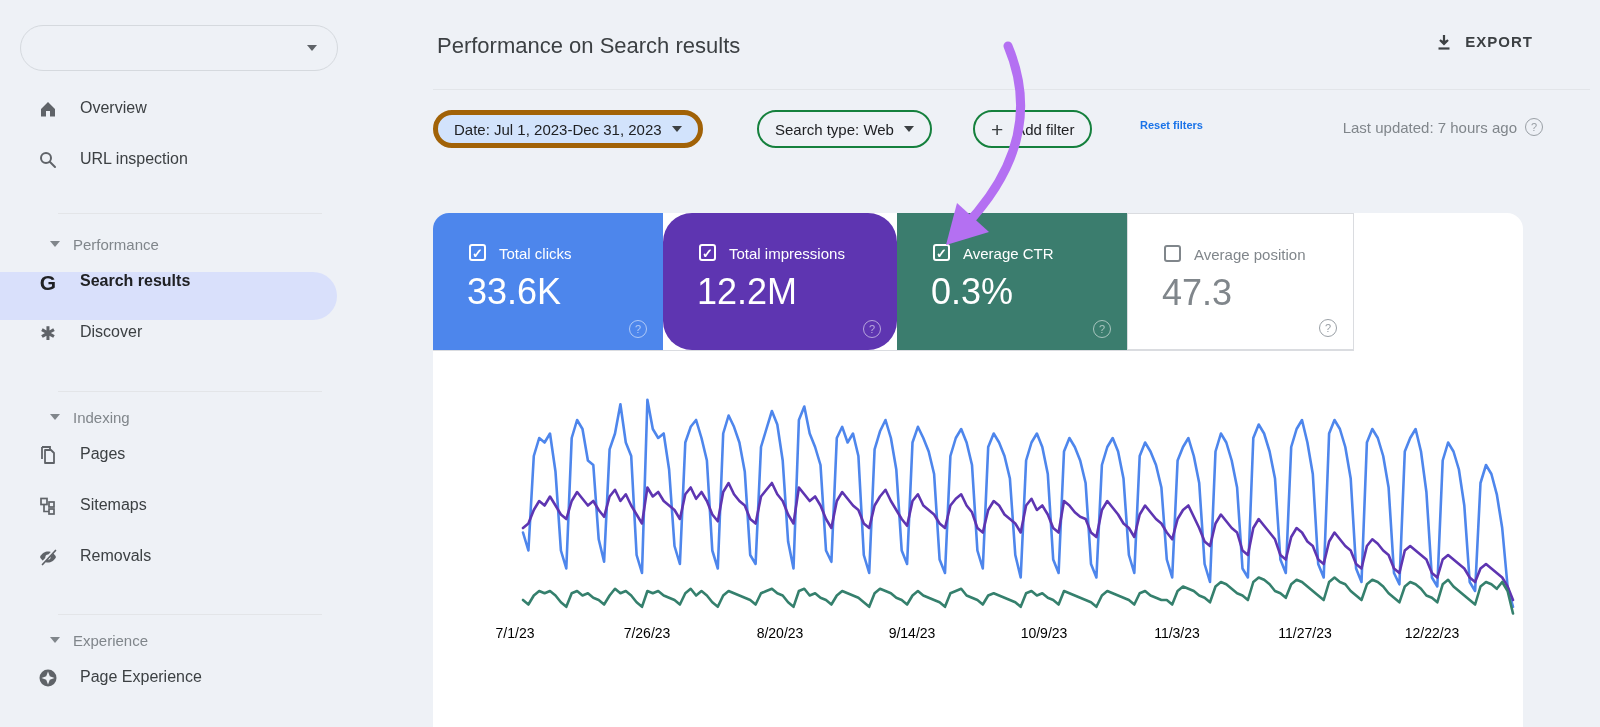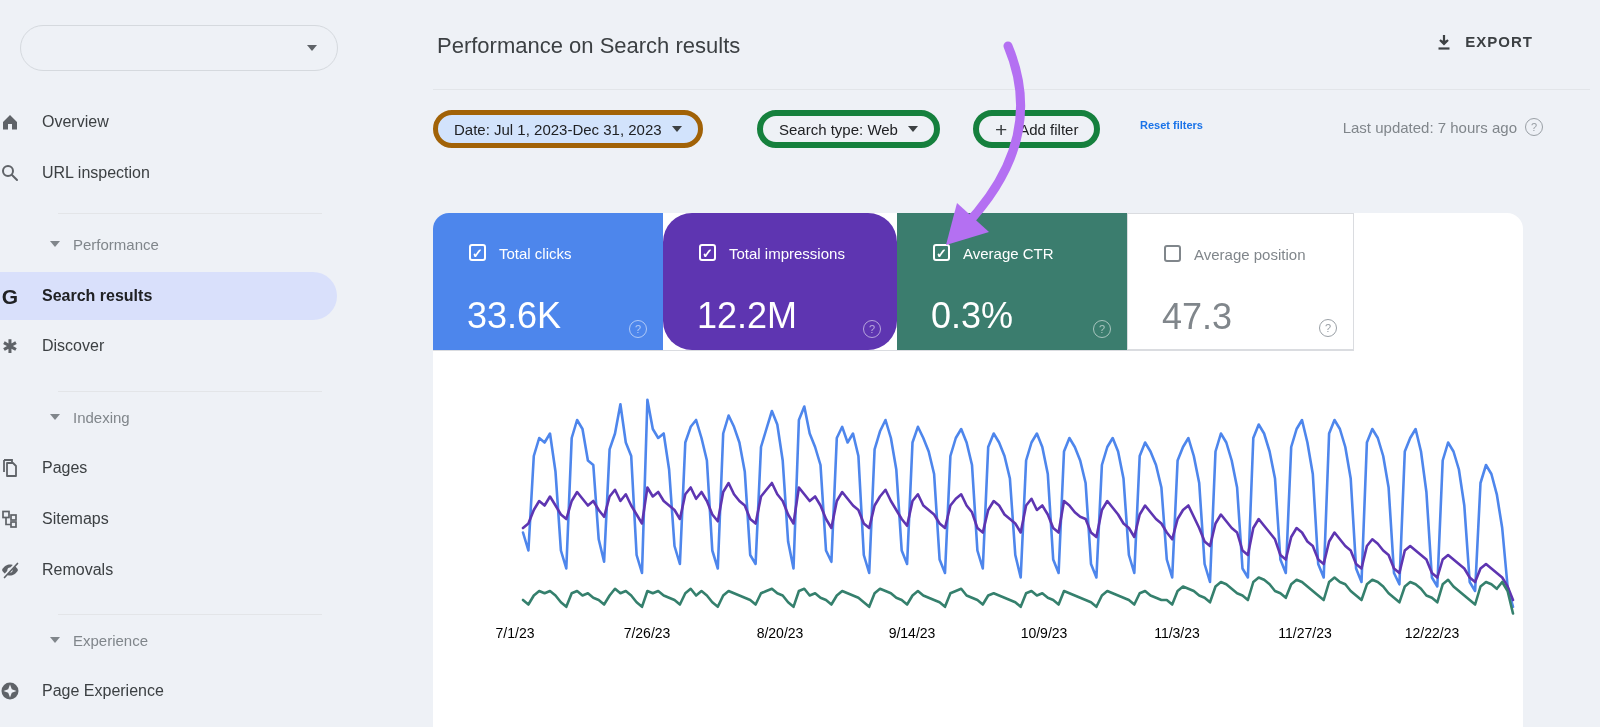--- a/index.html
+++ b/index.html
@@ -9,22 +9,22 @@
     background:#eef1f6; font-family:"Liberation Sans", sans-serif; color:#3c4043;
   }
   
   .prop-selector {
     position:absolute; left:20px; top:25px; width:318px; height:46px;
     border:1px solid #d5d9de; border-radius:26px; background:#eef1f6;
     display:flex; align-items:center; justify-content:flex-end; padding:0 20px; cursor:pointer;
   }
   .caret { width:0; height:0; border-left:5px solid transparent; border-right:5px solid transparent; border-top:6px solid #5f6368; }
   .sb-item {
-    position:absolute; left:0; width:340px; height:46px; display:flex; align-items:center;
-    cursor:pointer;
+    position:absolute; left:0; width:340px; height:46px; display:flex; align-items:flex-start;
+    padding-left:38px; cursor:pointer;
   }
   .sb-item .icon20 { width:20px; height:20px; margin-right:22px; display:flex; align-items:center; justify-content:center; color:#5f6368; }
   .sb-item .lbl { font-size:16px; color:#3c4043; }
   .sb-item.selected { background:#d9e0fb; border-radius:0 26px 26px 0; width:337px; height:48px; }
   .sb-item.selected .lbl { color:#202124; font-weight:bold; }
   .sb-section {
     position:absolute; left:0; width:340px; height:36px; display:flex; align-items:center;
     padding-left:30px; cursor:pointer;margin-left:20px;
   }
   .sb-section .tri { width:0; height:0; border-left:5px solid transparent; border-right:5px solid transparent; border-top:6px solid #80868b; margin-right:13px; }
@@ -34,35 +34,35 @@
   .asterisk { font-size:19px; color:#5f6368; line-height:1; }
   
   .page-title { position:absolute; left:437px; top:33px; font-size:22px; color:#3c4043; }
   .export-btn { position:absolute; right:67px; top:33px; display:flex; align-items:flex-start; gap:12px; cursor:pointer; }
   .export-btn .lbl { font-size:15px; font-weight:bold; letter-spacing:1px; color:#3c4043; }
   .main-div { position:absolute; left:433px; top:89px; width:1157px; height:0; border-top:1px solid #e2e5e9; }
   
   .chip { position:absolute; top:110px; height:38px; border-radius:19px; display:inline-flex; align-items:center; gap:10px; padding:0 16px; font-size:15px; color:#202124; cursor:pointer; white-space:nowrap; }
   .chip .caret { border-top-color:#3c4043; }
   .chip-date { left:433px; background:#d2e3fc; border:5px solid #a16207; }
-  .chip-plain { background:transparent; border:6px solid #15803d; }
+  .chip-plain { background:transparent; border:2px solid #15803d; }
   .chip-search { left:757px; }
   .chip-add { left:973px; }
   .plus { font-size:21px; color:#3c4043; font-weight:400; margin-right:2px; line-height:1; }
   .reset-link { position:absolute; left:1140px; top:119px; font-size:11px; font-weight:bold; color:#1a73e8; cursor:pointer; }
   .last-updated { position:absolute; right:57px; top:118px; display:flex; align-items:center; gap:8px; font-size:15px; color:#80868b; }
   .help-circ { width:18px; height:18px; border-radius:50%; border:1.5px solid #9aa0a6; color:#9aa0a6; font-size:11px; display:flex; align-items:center; justify-content:center; }
   
   .panel { position:absolute; left:433px; top:213px; width:1090px; height:530px; background:#fff; border-radius:16px; }
   .cards-row { position:absolute; left:0; top:0; width:921px; height:138px; display:flex; border-bottom:1px solid #dadce0; border-radius:16px 0 0 0; overflow:hidden; }
   .metric-card { width:230px; height:137px; position:relative; cursor:pointer; }
   .metric-card .cb { position:absolute; left:36px; top:31px; width:17px; height:17px; border:2px solid #fff; border-radius:3px; font-size:13px; line-height:15px; text-align:center; color:#fff; font-weight:bold; }
   .metric-card .cb.checked::after { content:"\2713"; }
   .metric-card .mlabel { position:absolute; left:66px; top:32px; font-size:15px; color:#fff; }
-  .metric-card .mvalue { position:absolute; left:34px; top:58px; font-size:36px; color:#fff;margin-top:24px; }
+  .metric-card .mvalue { position:absolute; left:34px; top:58px; font-size:36px; color:#fff; }
   .metric-card .mhelp { position:absolute; right:16px; bottom:12px; border-color:rgba(255,255,255,0.55); color:rgba(255,255,255,0.55); }
   .metric-card.light { background:#fff; border:1px solid #dadce0; }
   .metric-card.light .cb { border-color:#80868b; }
   .metric-card.light .mlabel { color:#80868b; }
   .metric-card.light .mvalue { color:#80868b; }
   .metric-card.light .mhelp { border-color:#9aa0a6; color:#9aa0a6; }
   
   #chart-svg { position:absolute; left:0; top:147px; }
   .x-tick { position:absolute; top:412px; transform:translateX(-50%); font-size:14px; color:#000000; white-space:nowrap; }
   

